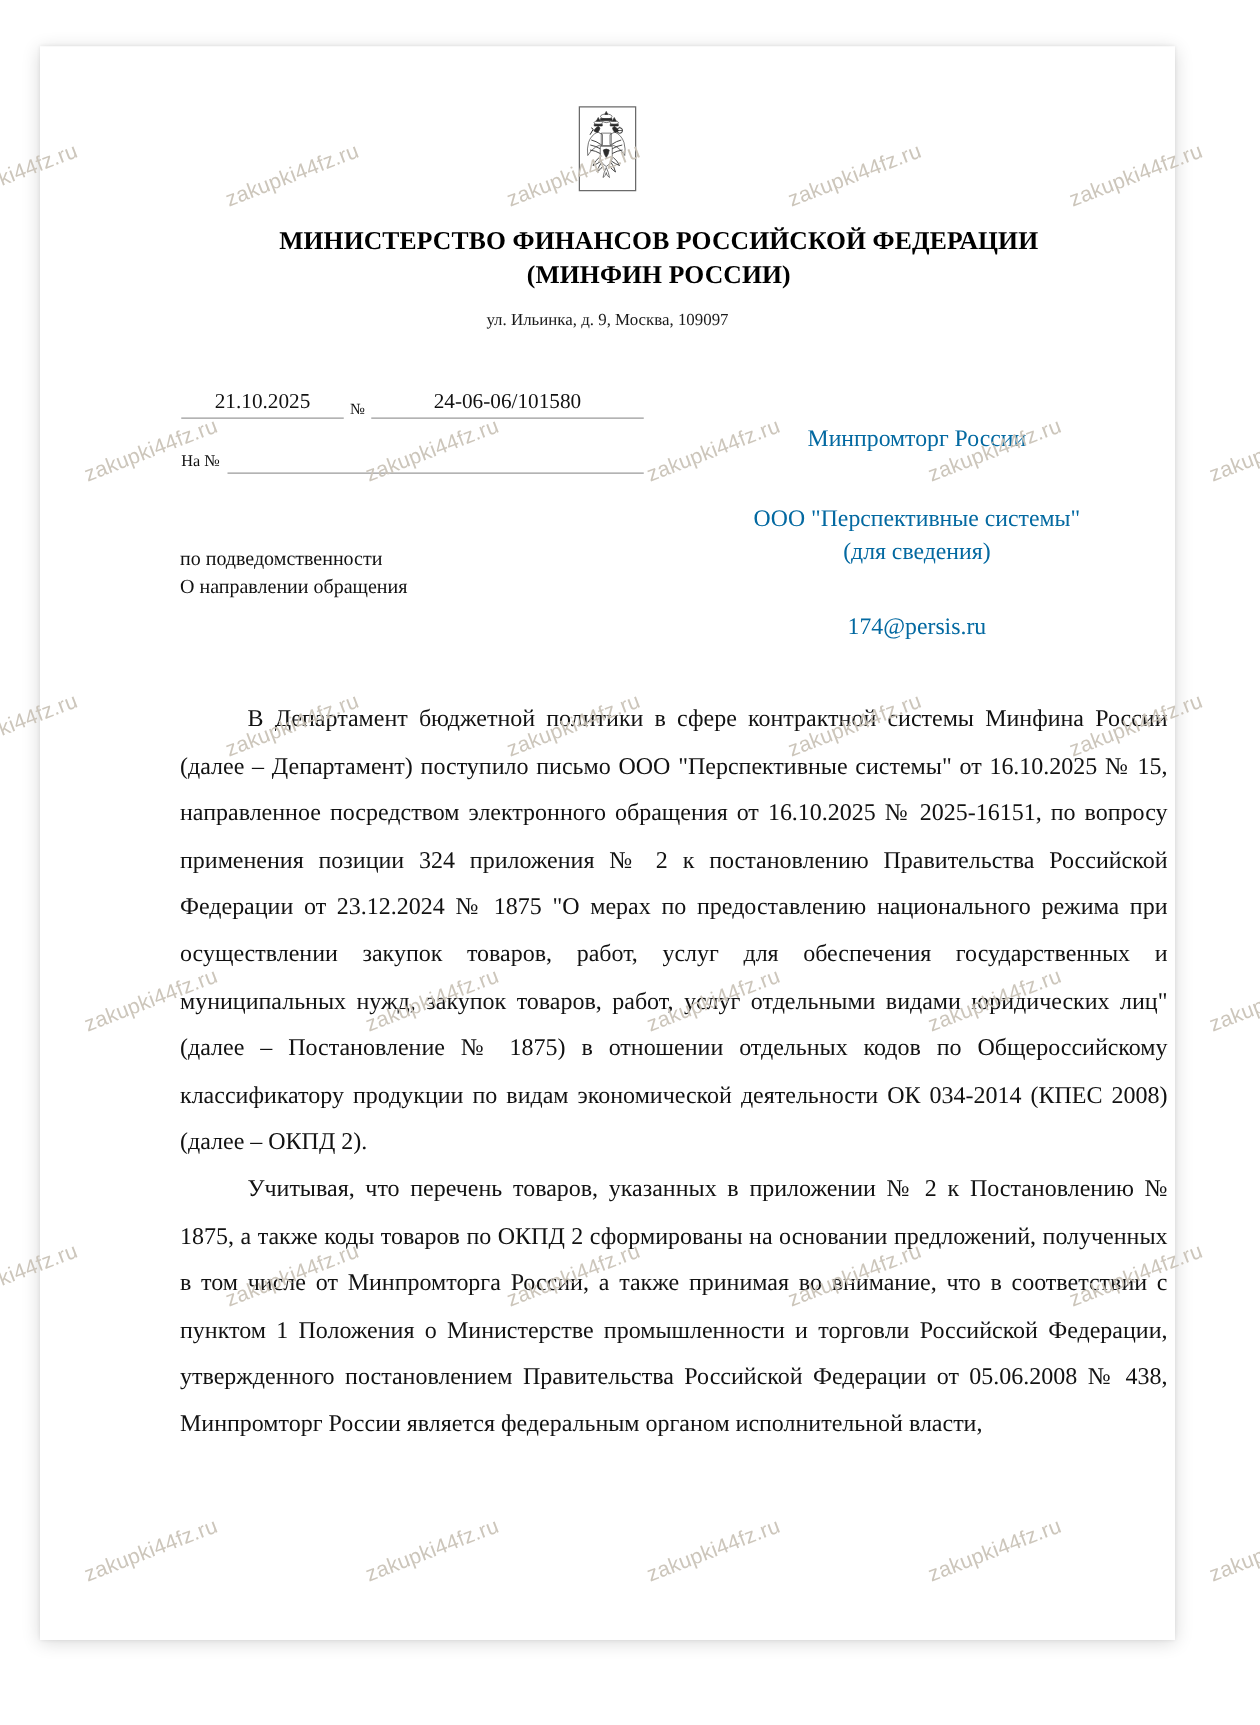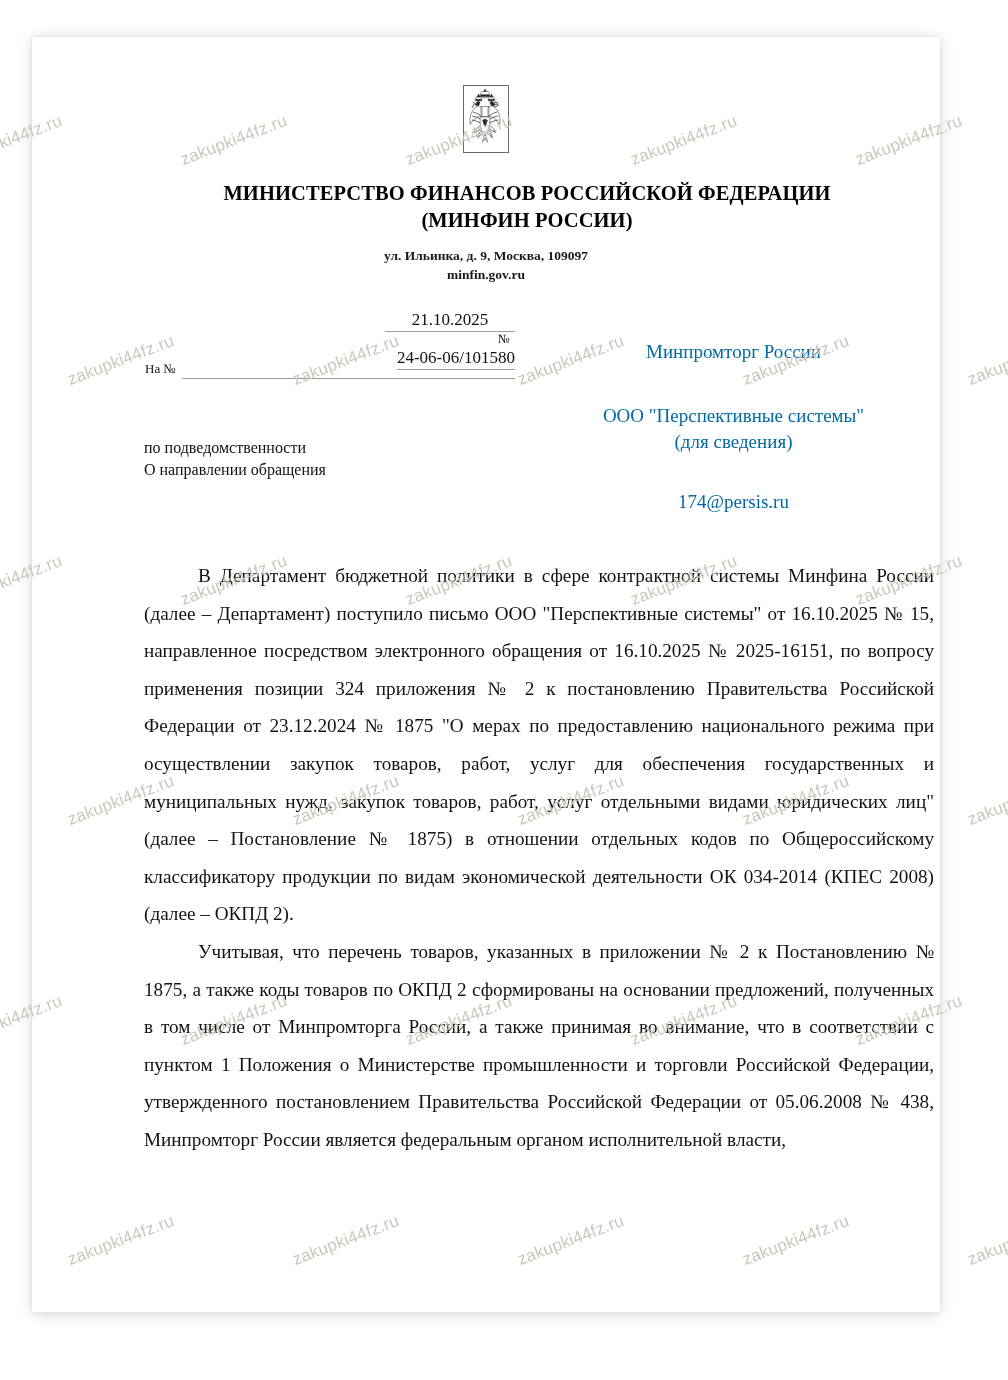--- a/index.html
+++ b/index.html
@@ -94,36 +94,34 @@
   
   #contacts {
     position: absolute;
     left: 0;
     top: 210px;
     width: 908px;
     text-align: center;
     font-size: 13.5px;
     line-height: 18.5px;
     color: #1a1a1a;
-    font-weight: bold;
   }
   #contacts span { display: block; }
 
   
   #regnum-block {
     position: absolute;
     left: 113px;
     top: 272px;
     width: 370px;
   }
   .rule-row {
     display: flex;
     align-items: flex-end;
     height: 26px;
-    flex-direction: column;
   }
   .rule-field {
     position: relative;
     border-bottom: 1px solid #9a9a9a;
     height: 24px;
     text-align: center;
     font-size: 17px;
     line-height: 22px;
     color: #111;
   }
@@ -280,21 +278,20 @@
       </div>
     </div>
 
     <div id="ministry-title">
       <span class="l1">МИНИСТЕРСТВО ФИНАНСОВ РОССИЙСКОЙ ФЕДЕРАЦИИ</span>
       <span class="l2">(МИНФИН РОССИИ)</span>
     </div>
 
     <div id="contacts">
       <span>ул. Ильинка, д. 9, Москва, 109097</span>
-      <span>minfin.gov.ru</span>
     </div>
 
     <div id="regnum-block">
       <div class="rule-row">
         <div id="date-field" class="rule-field">21.10.2025</div>
         <div id="num-label">№</div>
         <div id="num-field" class="rule-field">24-06-06/101580</div>
       </div>
       <div id="nanum-row">
         <div id="nanum-label">На №</div>

